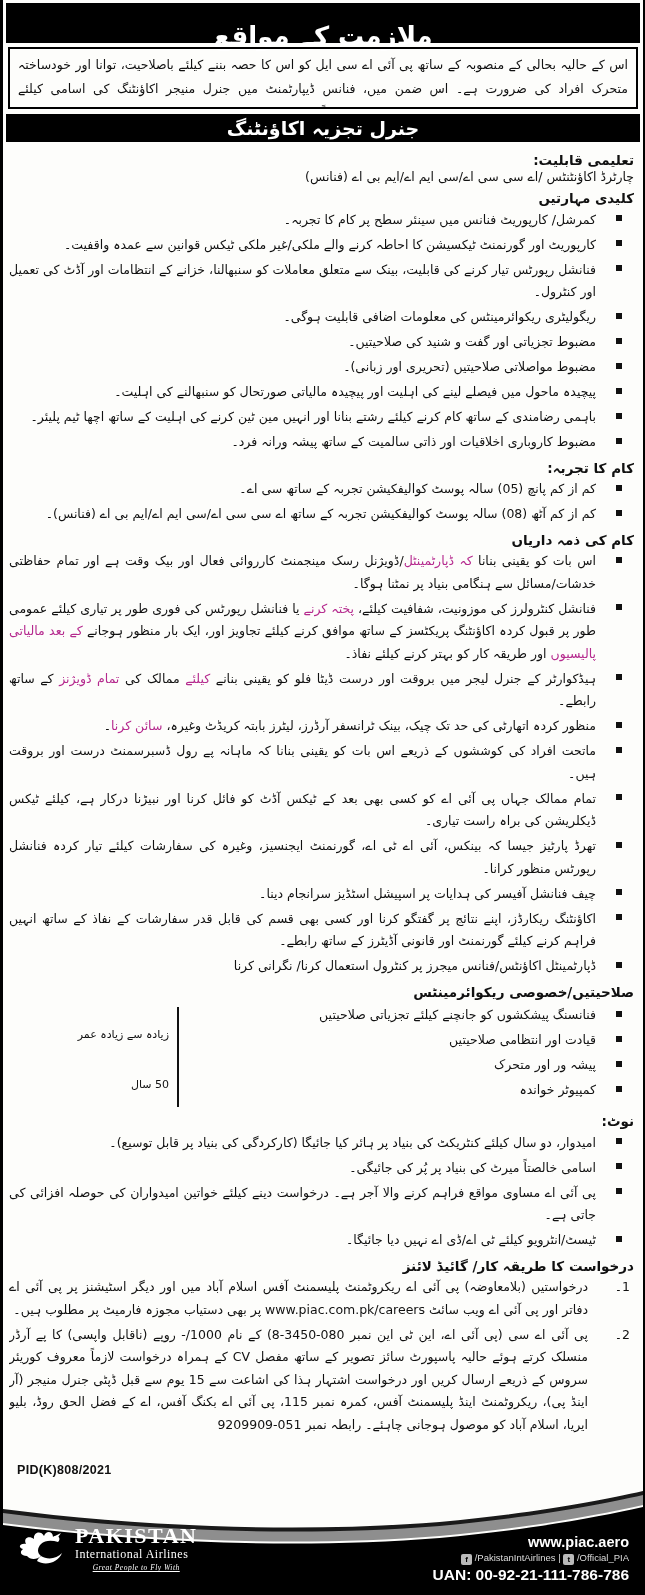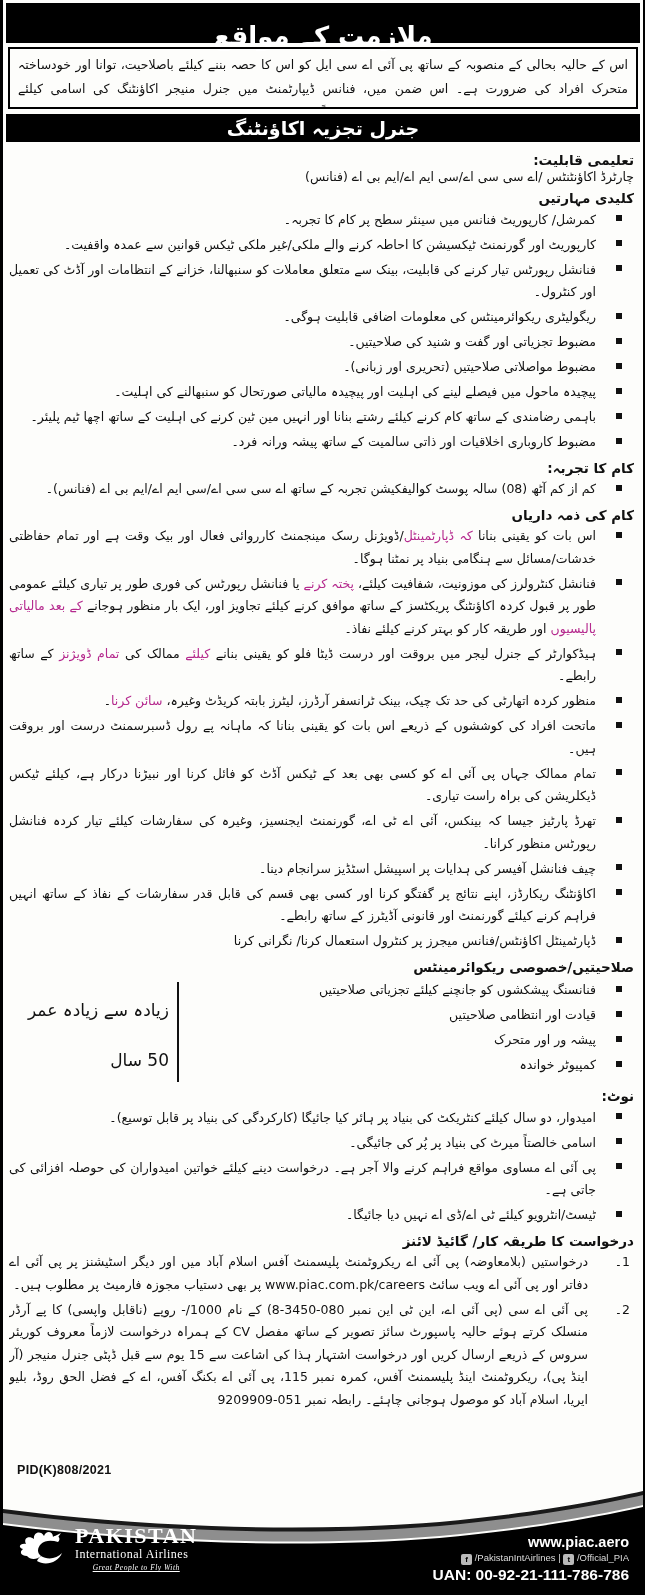--- a/index.html
+++ b/index.html
@@ -28,21 +28,21 @@
       background:#111;}
   ol.numlist li{padding-right:46px;}
   ol.numlist .num{position:absolute;right:4px;top:0;font-size:12.5px;}
   .mg{color:#b52a8e;}
   
   .skills-row{display:flex;direction:rtl;align-items:flex-start;}
   .skills-row ul{flex:1;}
   .age-box{width:168px;height:100px;margin:6px 4px 0 2px;border-right:2px solid #111;
       box-sizing:border-box;display:flex;flex-direction:column;justify-content:space-around;
       text-align:right;padding-right:8px;}
-  .age-box div{font-size:17px;margin-top:6px;}
+  .age-box div{font-size:11px;margin-top:6px;}
   .pid{position:absolute;left:14px;bottom:118px;font-family:"Liberation Sans",sans-serif;
       font-weight:bold;font-size:12.5px;letter-spacing:0.3px;}
   
   .footer{position:absolute;left:0;right:0;bottom:0;height:110px;}
   .footer svg.wave{position:absolute;inset:0;width:100%;height:100%;}
   .brand{position:absolute;left:14px;top:40px;display:flex;align-items:center;color:#fff;}
   .brand .logo{margin-right:6px;}
   .brand-text .nm{font-family:"Liberation Serif",serif;font-size:22px;font-weight:bold;
       letter-spacing:1.5px;line-height:1;}
   .brand-text .sub{font-family:"Liberation Serif",serif;font-size:12px;letter-spacing:0.5px;
@@ -87,20 +87,21 @@
         <li>ریگولیٹری ریکوائرمینٹس کی معلومات اضافی قابلیت ہوگی۔</li>
         <li>مضبوط تجزیاتی اور گفت و شنید کی صلاحیتیں۔</li>
         <li>مضبوط مواصلاتی صلاحیتیں (تحریری اور زبانی)۔</li>
         <li>پیچیدہ ماحول میں فیصلے لینے کی اہلیت اور پیچیدہ مالیاتی صورتحال کو سنبھالنے کی اہلیت۔</li>
         <li>باہمی رضامندی کے ساتھ کام کرنے کیلئے رشتے بنانا اور انہیں مین ٹین کرنے کی اہلیت کے ساتھ اچھا ٹیم پلیئر۔</li>
         <li>مضبوط کاروباری اخلاقیات اور ذاتی سالمیت کے ساتھ پیشہ ورانہ فرد۔</li>
       </ul>
 
     <h3>کام کا تجربہ:</h3>
     <ul class="bullets">
+        <li>کم از کم پانچ (05) سالہ پوسٹ کوالیفکیشن تجربہ کے ساتھ سی اے۔</li>
         <li>کم از کم آٹھ (08) سالہ پوسٹ کوالیفکیشن تجربہ کے ساتھ اے سی سی اے/سی ایم اے/ایم بی اے (فنانس)۔</li>
       </ul>
 
     <h3>کام کی ذمہ داریاں</h3>
     <ul class="bullets">
         <li><span>اس بات کو یقینی بنانا </span><span class="mg">کہ ڈپارٹمینٹل</span><span>/ڈویژنل رسک مینجمنٹ کارروائی فعال اور بیک وقت ہے اور تمام حفاظتی خدشات/مسائل سے ہنگامی بنیاد پر نمٹنا ہوگا۔</span></li>
         <li><span>فنانشل کنٹرولرز کی موزونیت، شفافیت کیلئے، </span><span class="mg">پختہ کرنے</span><span> یا فنانشل رپورٹس کی فوری طور پر تیاری کیلئے عمومی طور پر قبول کردہ اکاؤنٹنگ پریکٹسز کے ساتھ موافق کرنے کیلئے تجاویز اور، ایک بار منظور ہوجانے </span><span class="mg">کے بعد مالیاتی پالیسیوں</span><span> اور طریقہ کار کو بہتر کرنے کیلئے نفاذ۔</span></li>
         <li><span>ہیڈکوارٹر کے جنرل لیجر میں بروقت اور درست ڈیٹا فلو کو یقینی بنانے </span><span class="mg">کیلئے</span><span> ممالک کی </span><span class="mg">تمام ڈویژنز</span><span> کے ساتھ رابطے۔</span></li>
         <li><span>منظور کردہ اتھارٹی کی حد تک چیک، بینک ٹرانسفر آرڈرز، لیٹرز بابتہ کریڈٹ وغیرہ، </span><span class="mg">سائن کرنا</span><span>۔</span></li>
         <li>ماتحت افراد کی کوششوں کے ذریعے اس بات کو یقینی بنانا کہ ماہانہ پے رول ڈسبرسمنٹ درست اور بروقت ہیں۔</li>

